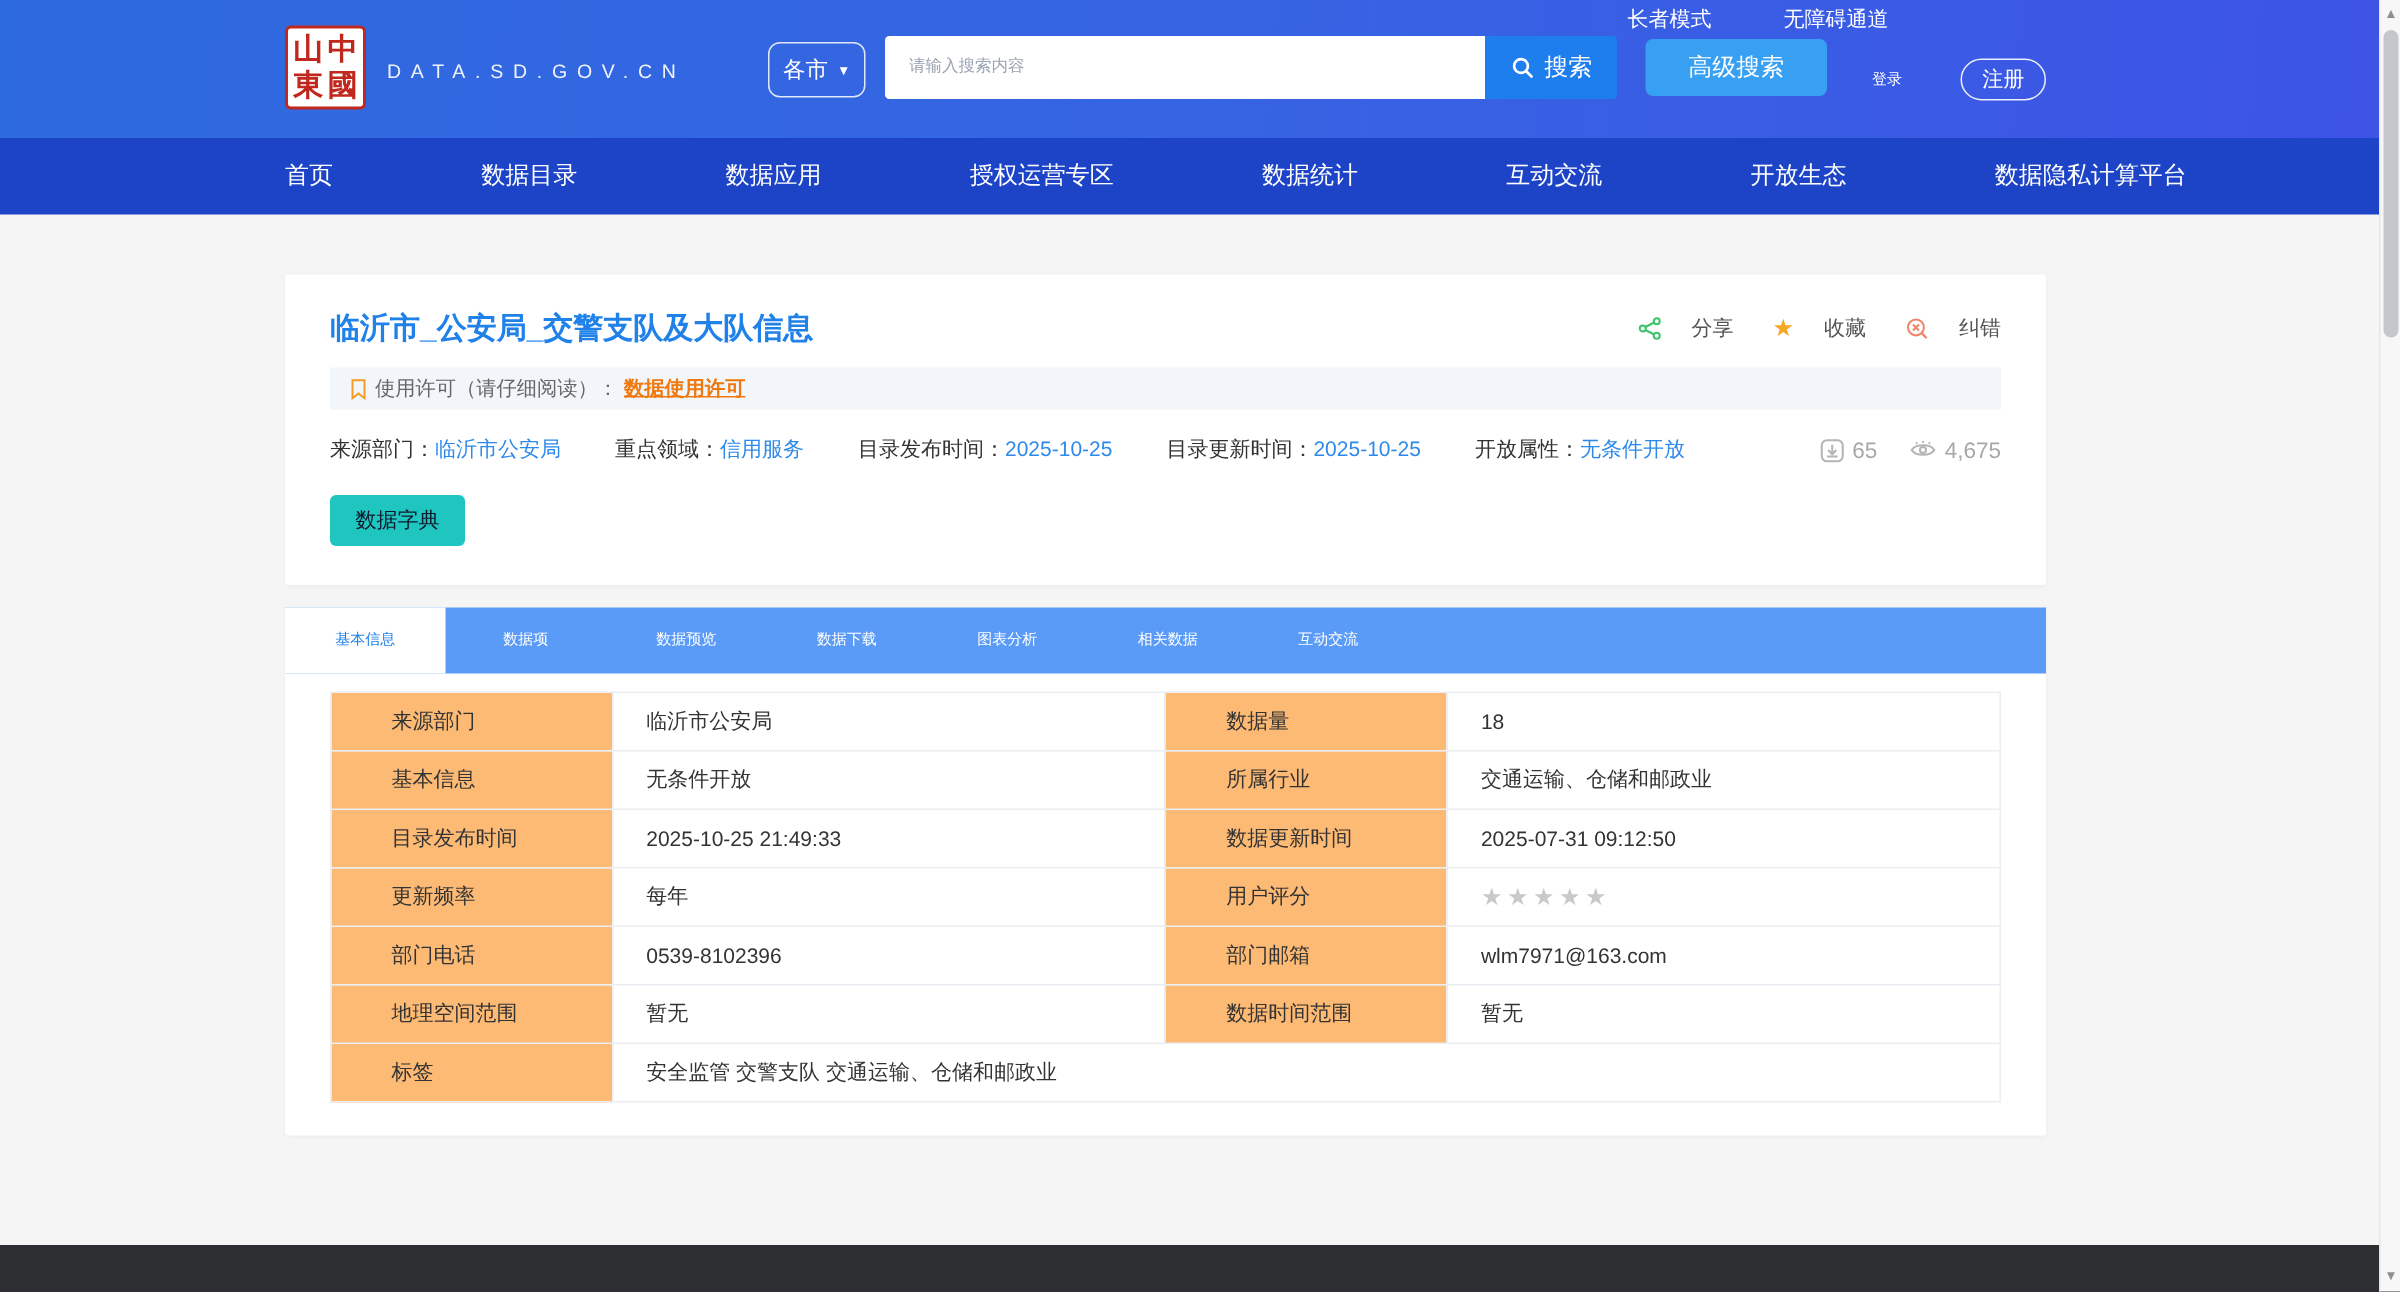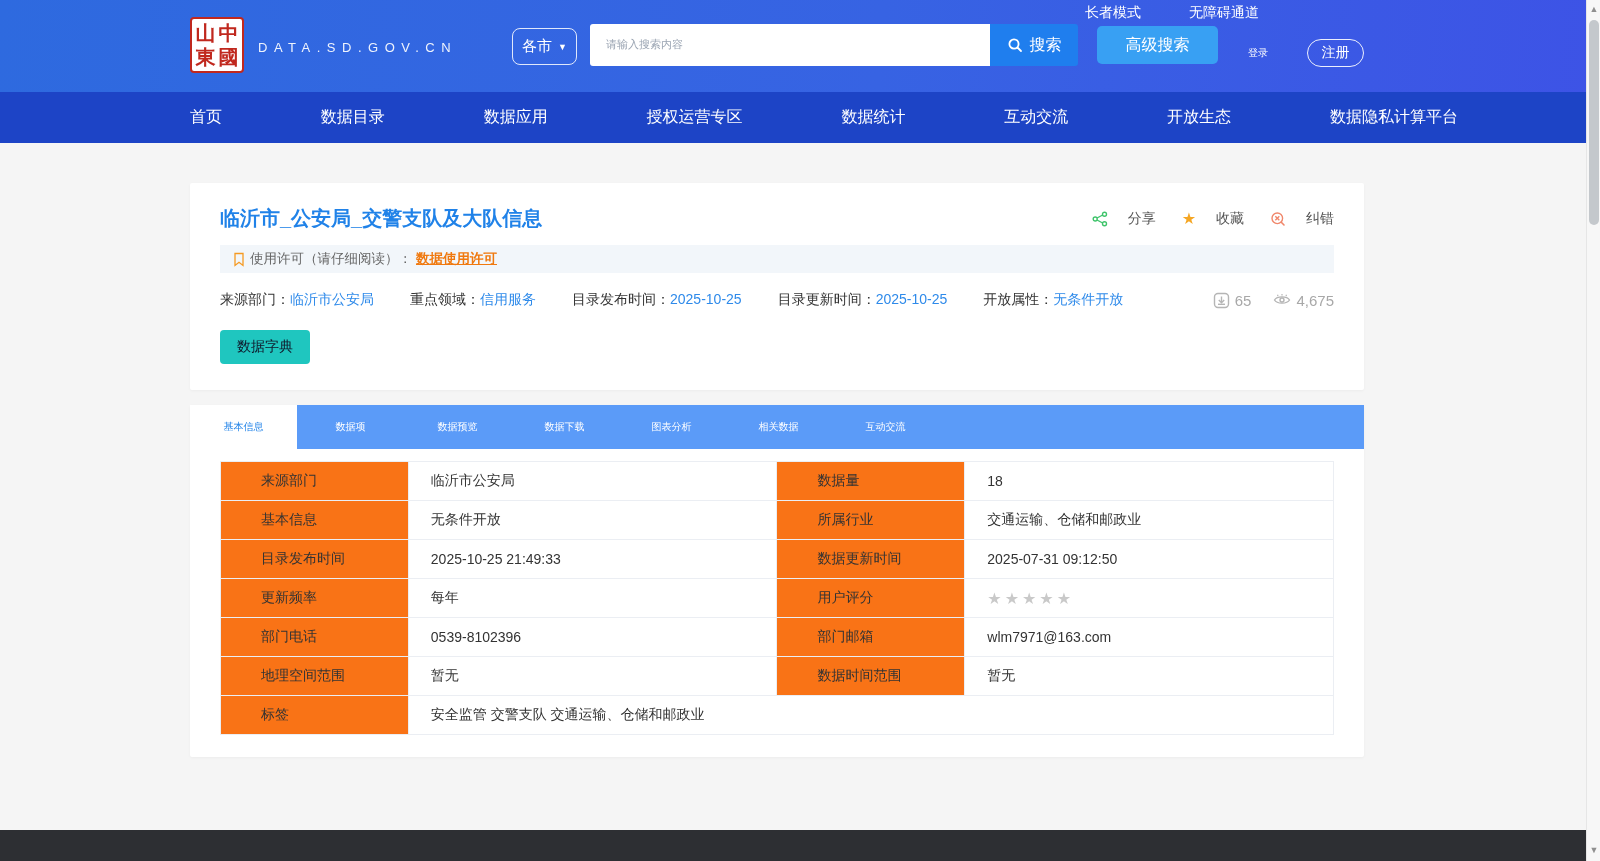--- a/index.html
+++ b/index.html
@@ -64,21 +64,21 @@
   .dict-btn { margin-top:21px; background:#1FC6BF; color:#0f172a; border:none; border-radius:4px;
     font-size:14px; padding:8px 17px; cursor:pointer; display:inline-block; }
 
   .card2 { margin-top:15px; padding-bottom:14px; }
   .tab-bar { height:44px; background:#5B9BF8; display:flex; }
   .tab { width:107px; line-height:44px; text-align:center; color:#fff; font-size:10px; cursor:pointer; }
   .tab.active { background:#fff; color:#2082E8; }
 
   table.info { margin:12px 30px 8px; width:1114px; border-collapse:collapse; font-size:14px; }
   table.info td { border:1px solid #EBEEF3; height:39px; }
-  td.lbl { background:#f97316; width:188px; padding-left:40px; color:#333; }
+  td.lbl { background:#fdba74; width:188px; padding-left:40px; color:#333; }
   td.val { padding-left:22px; background:#fff; }
   .star-rating { color:#C9C9C9; font-size:16px; letter-spacing:3px; }
 
   
   .page-footer { height:31px; background:#2D2F33; }
   .scrollbar { position:fixed; right:0; top:0; width:14px; height:861px; background:#F7F7F7;
     border-left:1px solid #E6E6E6; z-index:60; }
   .sb-arrow { position:absolute; left:0; width:14px; height:14px; color:#8F8F8F; font-size:9px;
     text-align:center; line-height:14px; cursor:pointer; }
   .sb-up { top:2px; } .sb-down { bottom:4px; }

